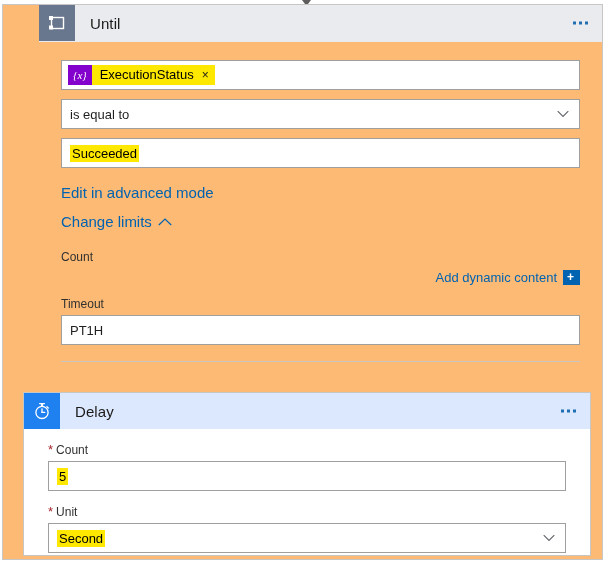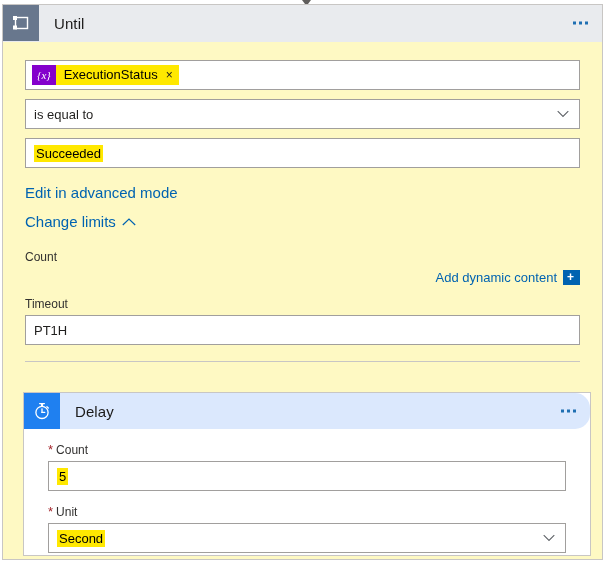--- a/index.html
+++ b/index.html
@@ -36,23 +36,24 @@
     clip-path: polygon(0 0, 100% 0, 50% 100%);
   }
 
   
   .until-card {
     position: absolute;
     left: 2px;
     top: 4px;
     width: 601px;
     height: 556px;
-    background: #fef9c3;
+    background: #fdba74;
     border: 1px solid #c8c6c4;
     box-sizing: border-box;
+    padding-left: 36px;
   }
 
   .card-header {
     display: flex;
     align-items: center;
     height: 36px;
     background: #e9ebee;
     border-bottom: 1px solid transparent;
     position: relative;
   }
@@ -235,21 +236,20 @@
     border: 1px solid #c8c6c4;
     background: #ffffff;
     box-sizing: border-box;
   }
   .delay-header {
     display: flex;
     align-items: center;
     height: 36px;
     background: #dbe8fd;
     position: relative;
-    border-radius: 15px;
   }
   .delay-header-icon {
     width: 36px;
     height: 36px;
     background: #1f80f0;
     display: flex;
     align-items: center;
     justify-content: center;
     flex: 0 0 36px;
   }

